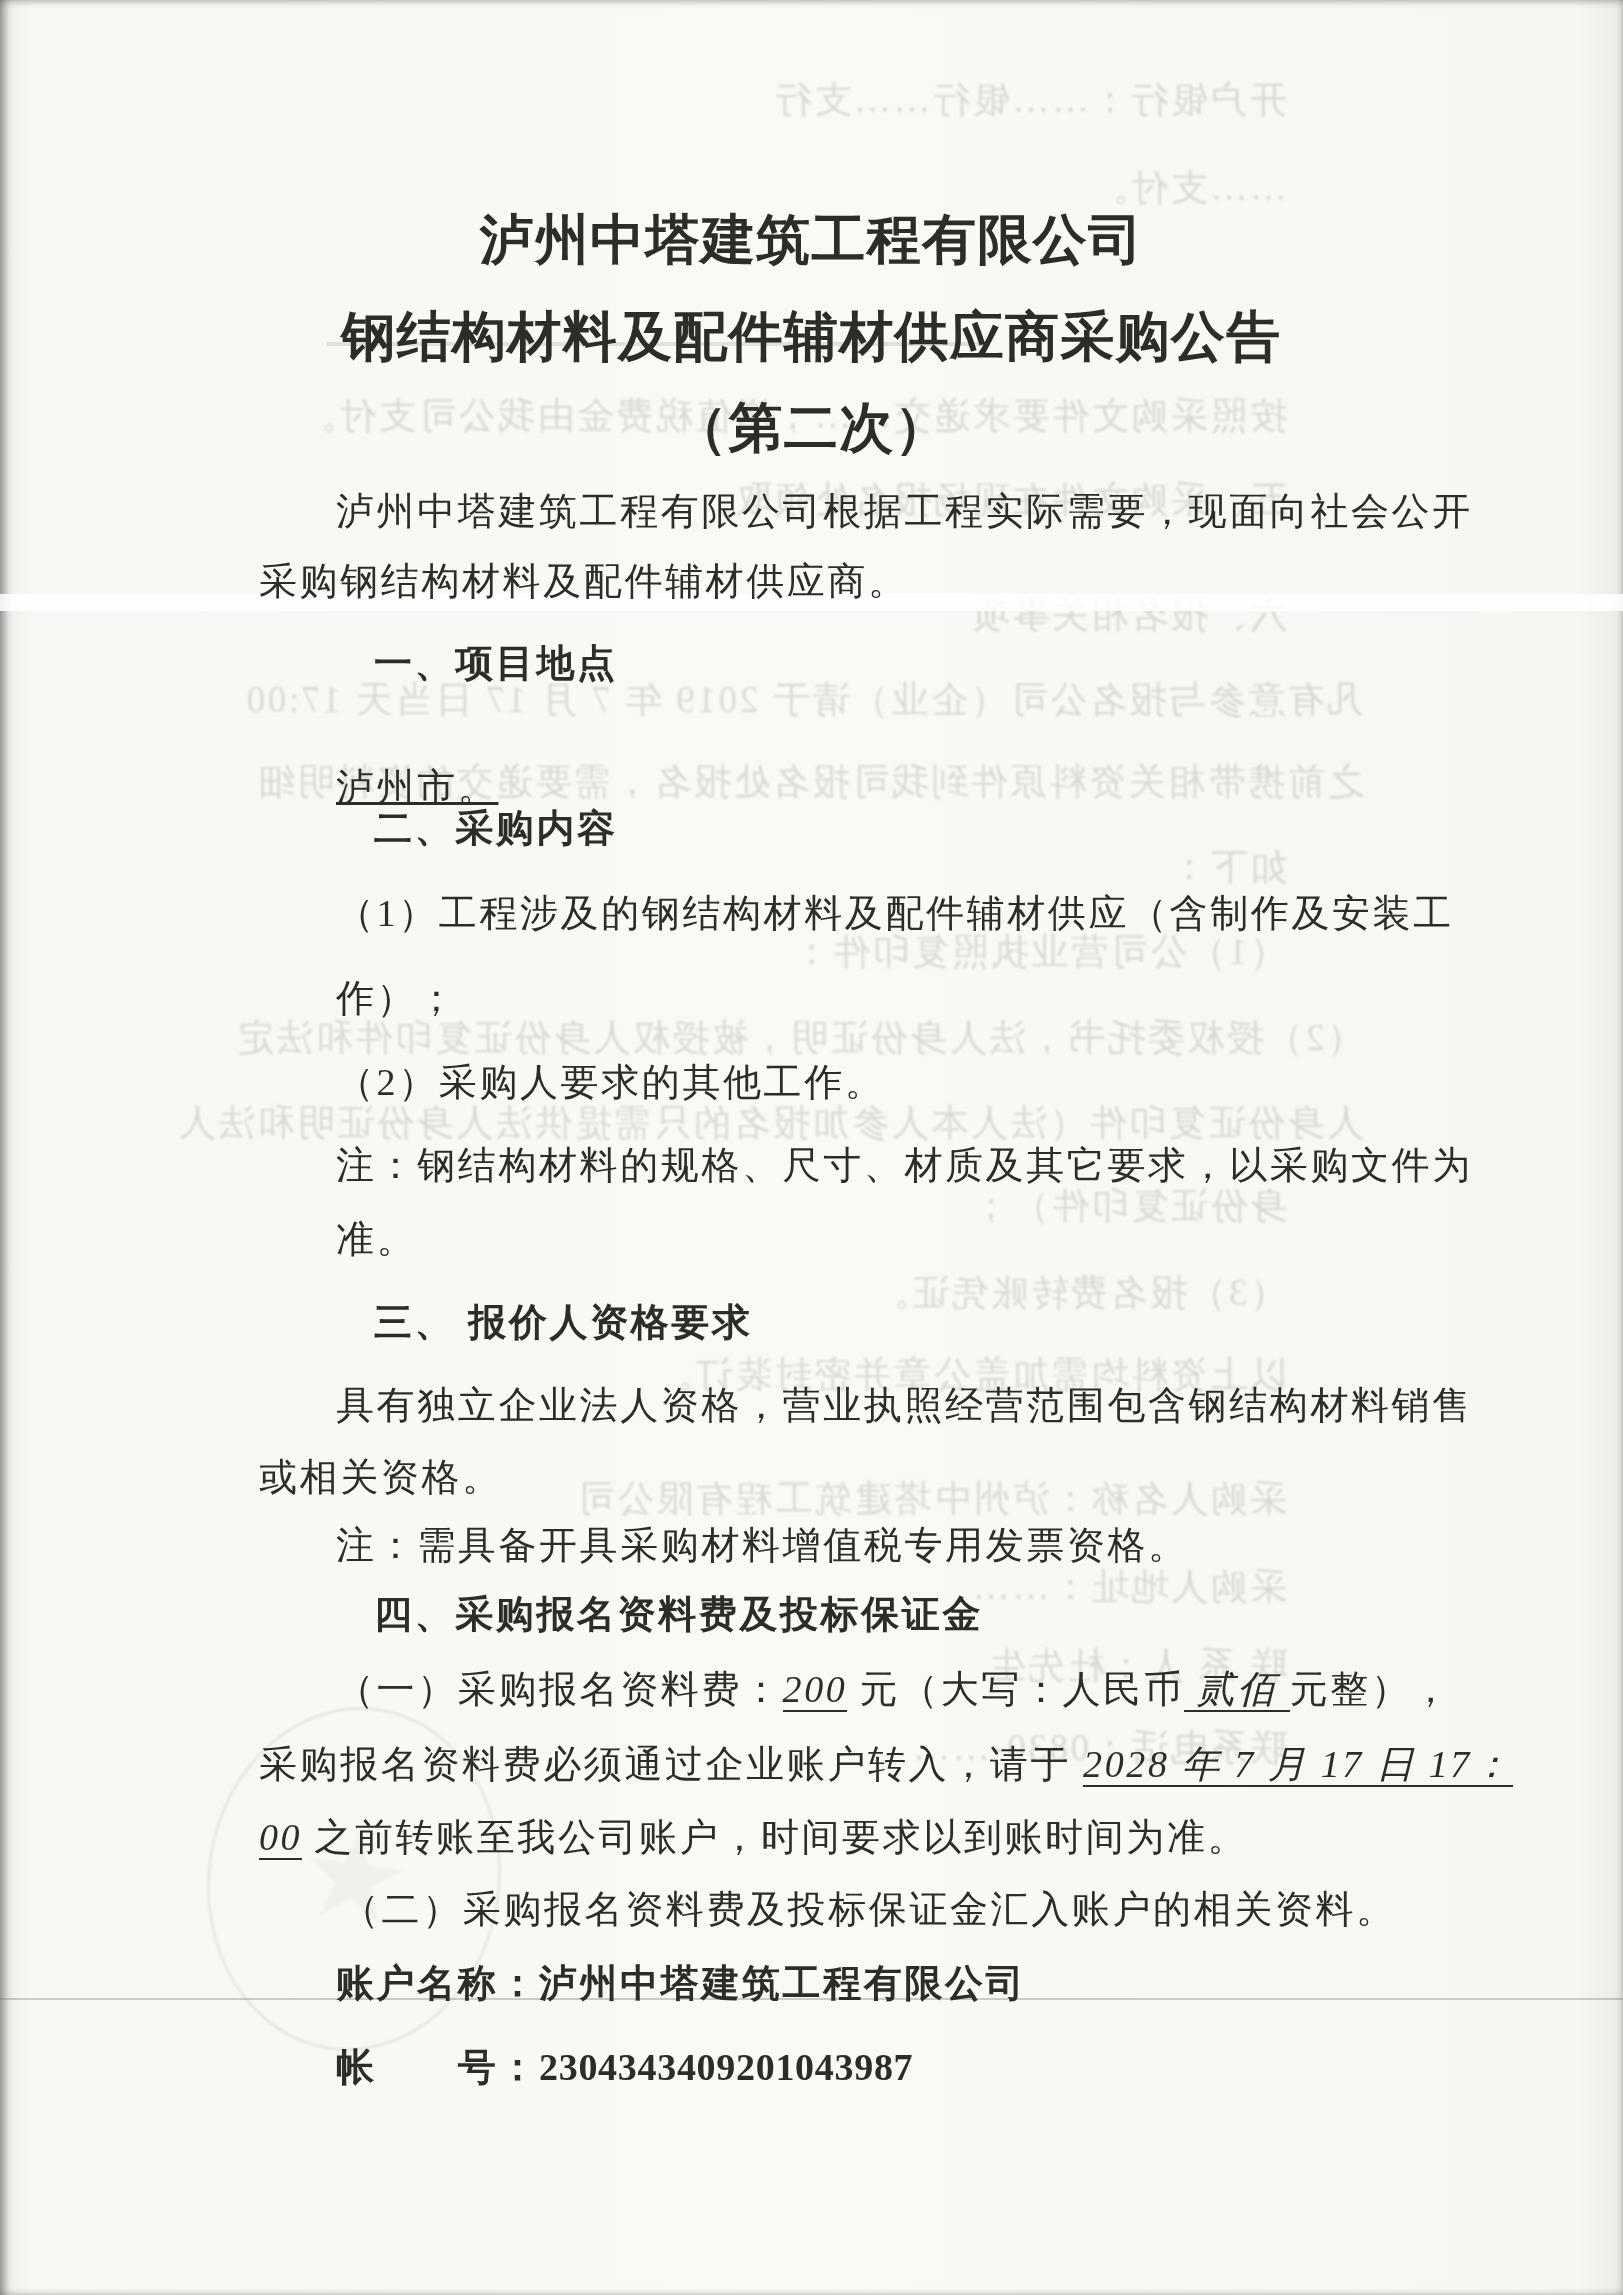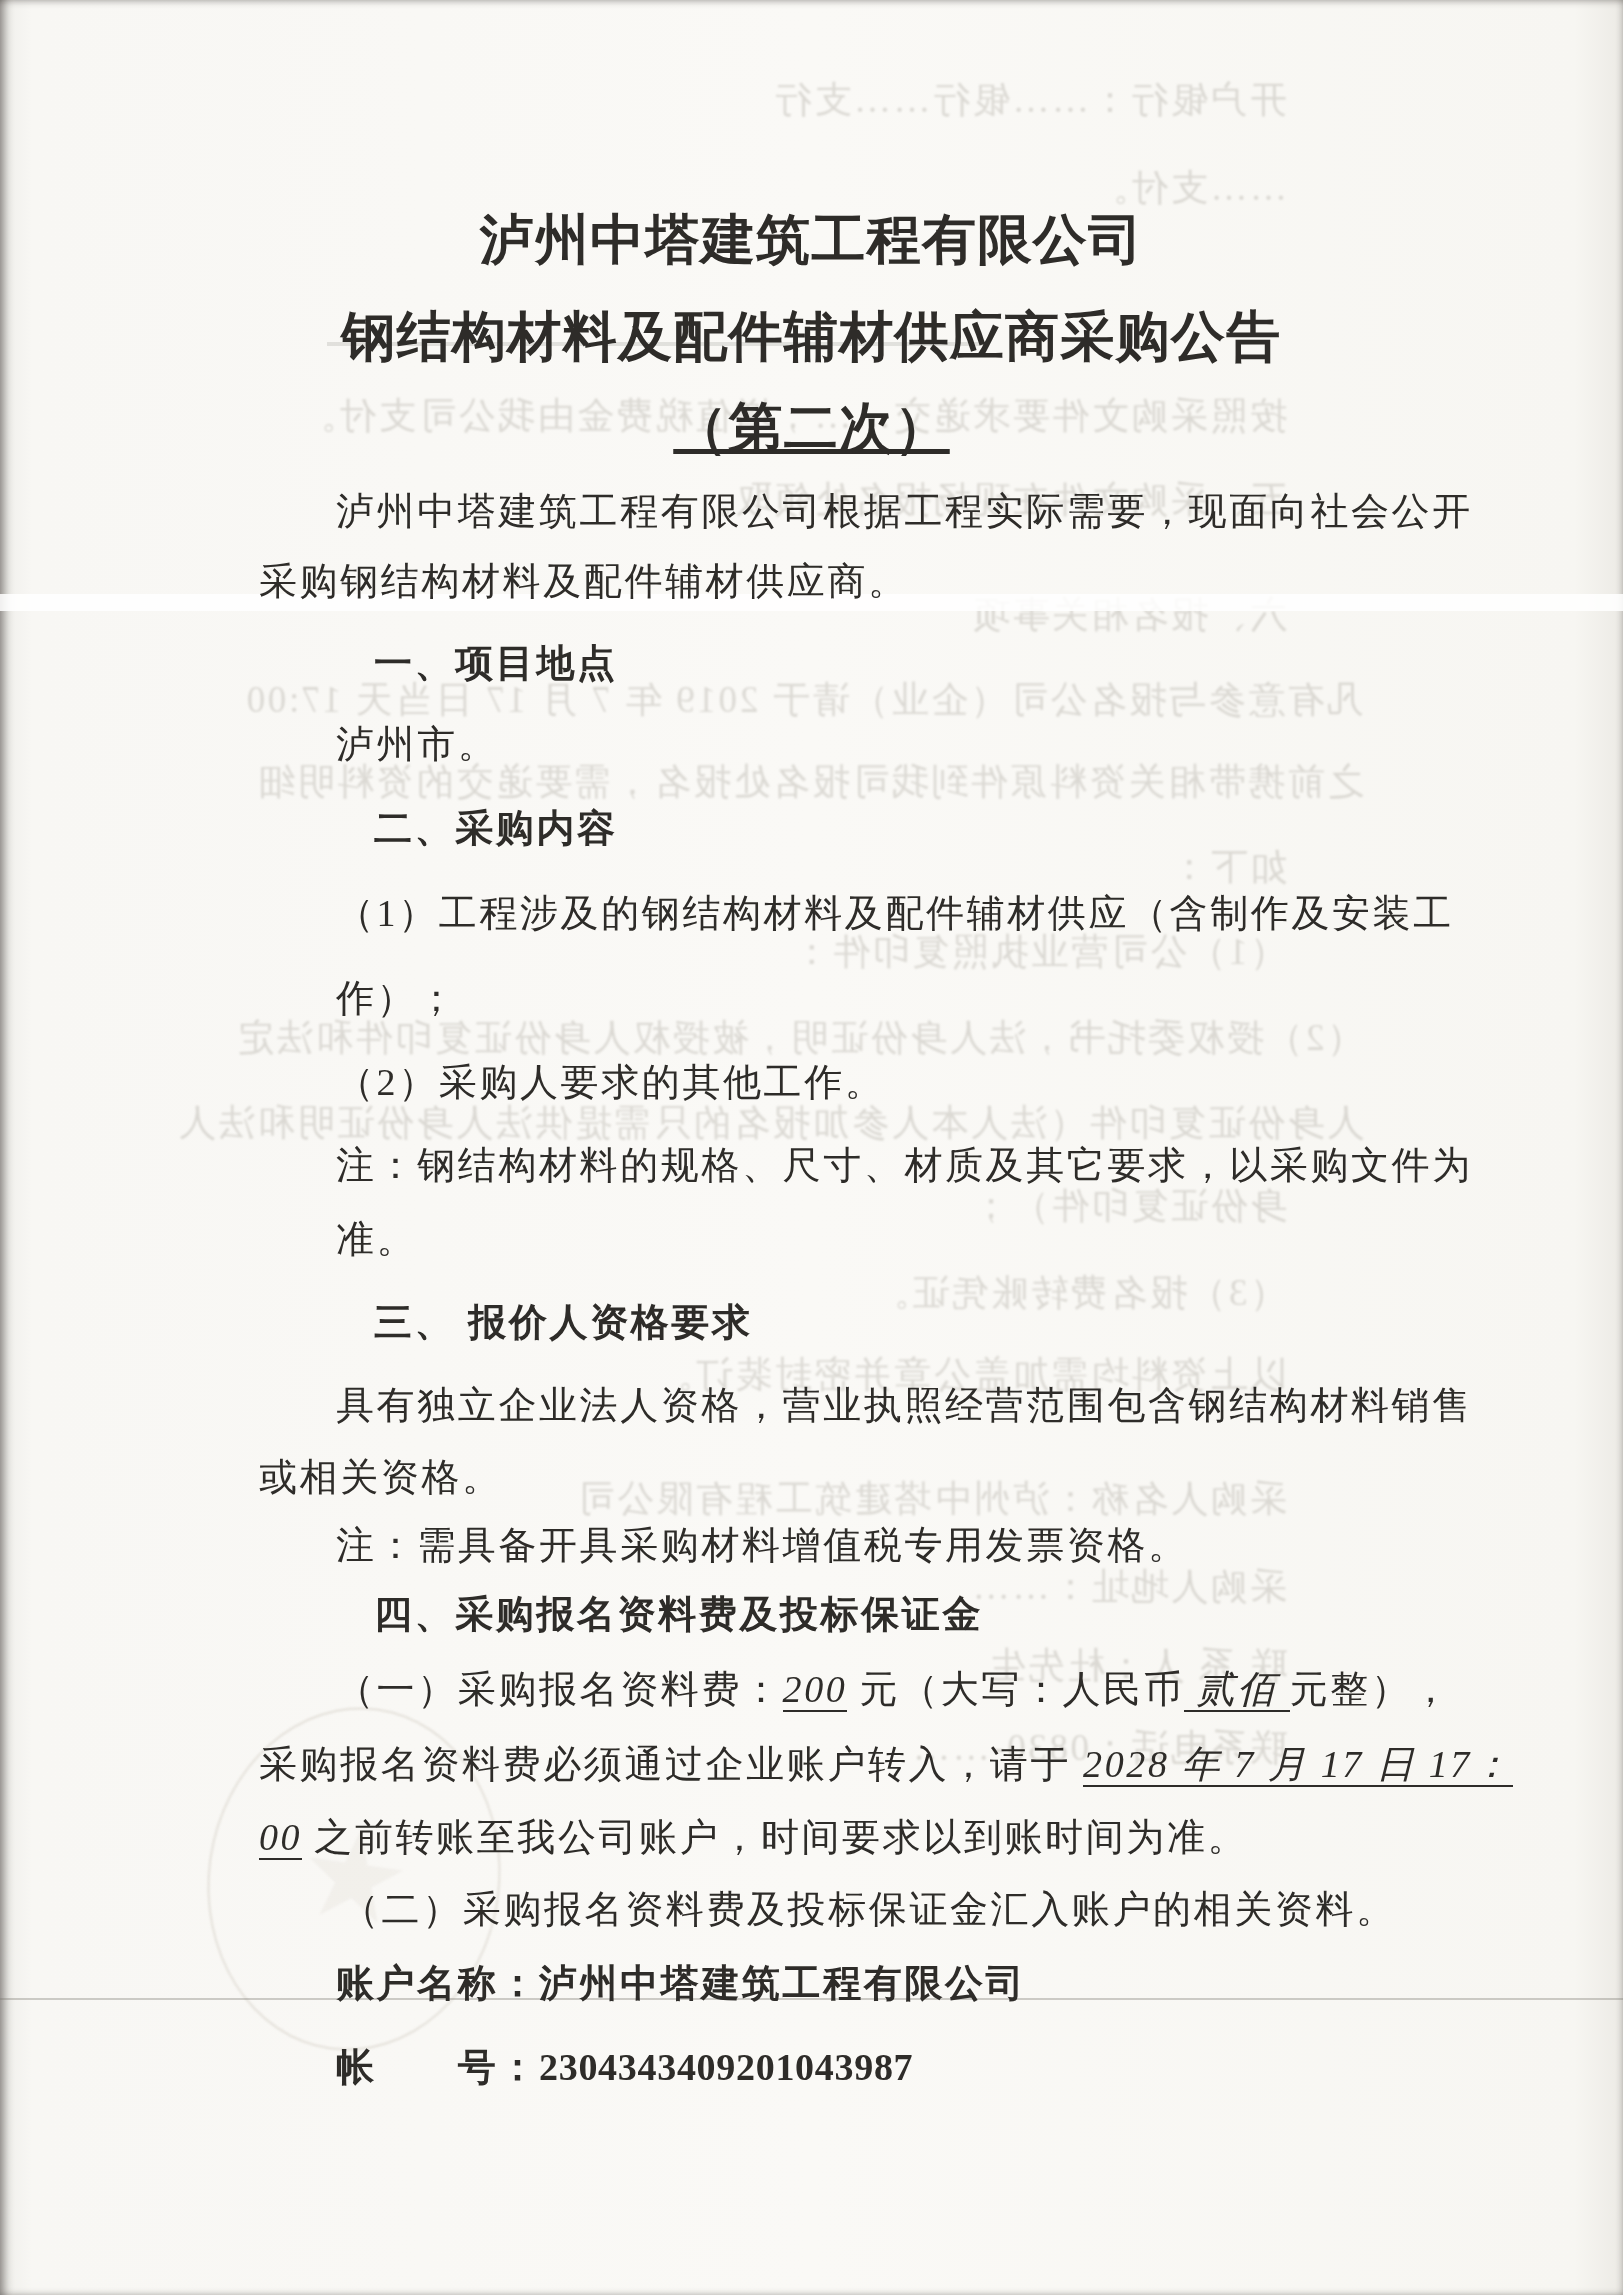--- a/index.html
+++ b/index.html
@@ -79,25 +79,25 @@
     </div>
   <div class="seal">
     <span class="seal-star">★</span>
   </div>
   <div class="band-white"></div>
   <div class="hairline"></div>
   <div class="title-streak"></div>
   <div id="text-layer">
       <div class="line t-title" style="top: 209px;"><span>泸州中塔建筑工程有限公司</span></div>
       <div class="line t-title" style="top: 306px;"><span>钢结构材料及配件辅材供应商采购公告</span></div>
-      <div class="line t-title" style="top: 397px; text-decoration: underline;"><span>（第二次）</span></div>
+      <div class="line t-title" style="top: 397px;"><span>（第二次）</span></div>
       <div class="line t-body" style="top: 488px; left: 336px;"><span>泸州中塔建筑工程有限公司根据工程实际需要，现面向社会公开</span></div>
       <div class="line t-body" style="top: 558px; left: 259px;"><span>采购钢结构材料及配件辅材供应商。</span></div>
       <div class="line t-heading" style="top: 640px; left: 336px;"><span>一、项目地点</span></div>
-      <div class="line t-body" style="top: 721px; left: 336px;"><span>泸州市。</span></div>
+      <div class="line t-body" style="top: 764px; left: 336px; text-decoration: underline;"><span>泸州市。</span></div>
       <div class="line t-heading" style="top: 805px; left: 336px;"><span>二、采购内容</span></div>
       <div class="line t-body" style="top: 890px; left: 336px;"><span>（1）工程涉及的钢结构材料及配件辅材供应（含制作及安装工</span></div>
       <div class="line t-body" style="top: 975px; left: 336px;"><span>作）；</span></div>
       <div class="line t-body" style="top: 1059px; left: 336px;"><span>（2）采购人要求的其他工作。</span></div>
       <div class="line t-body" style="top: 1142px; left: 336px;"><span>注：钢结构材料的规格、尺寸、材质及其它要求，以采购文件为</span></div>
       <div class="line t-body" style="top: 1216px; left: 336px;"><span>准。</span></div>
       <div class="line t-heading" style="top: 1299px; left: 336px;"><span>三、 报价人资格要求</span></div>
       <div class="line t-body" style="top: 1382px; left: 336px;"><span>具有独立企业法人资格，营业执照经营范围包含钢结构材料销售</span></div>
       <div class="line t-body" style="top: 1454px; left: 259px;"><span>或相关资格。</span></div>
       <div class="line t-body" style="top: 1522px; left: 336px;"><span>注：需具备开具采购材料增值税专用发票资格。</span></div>

